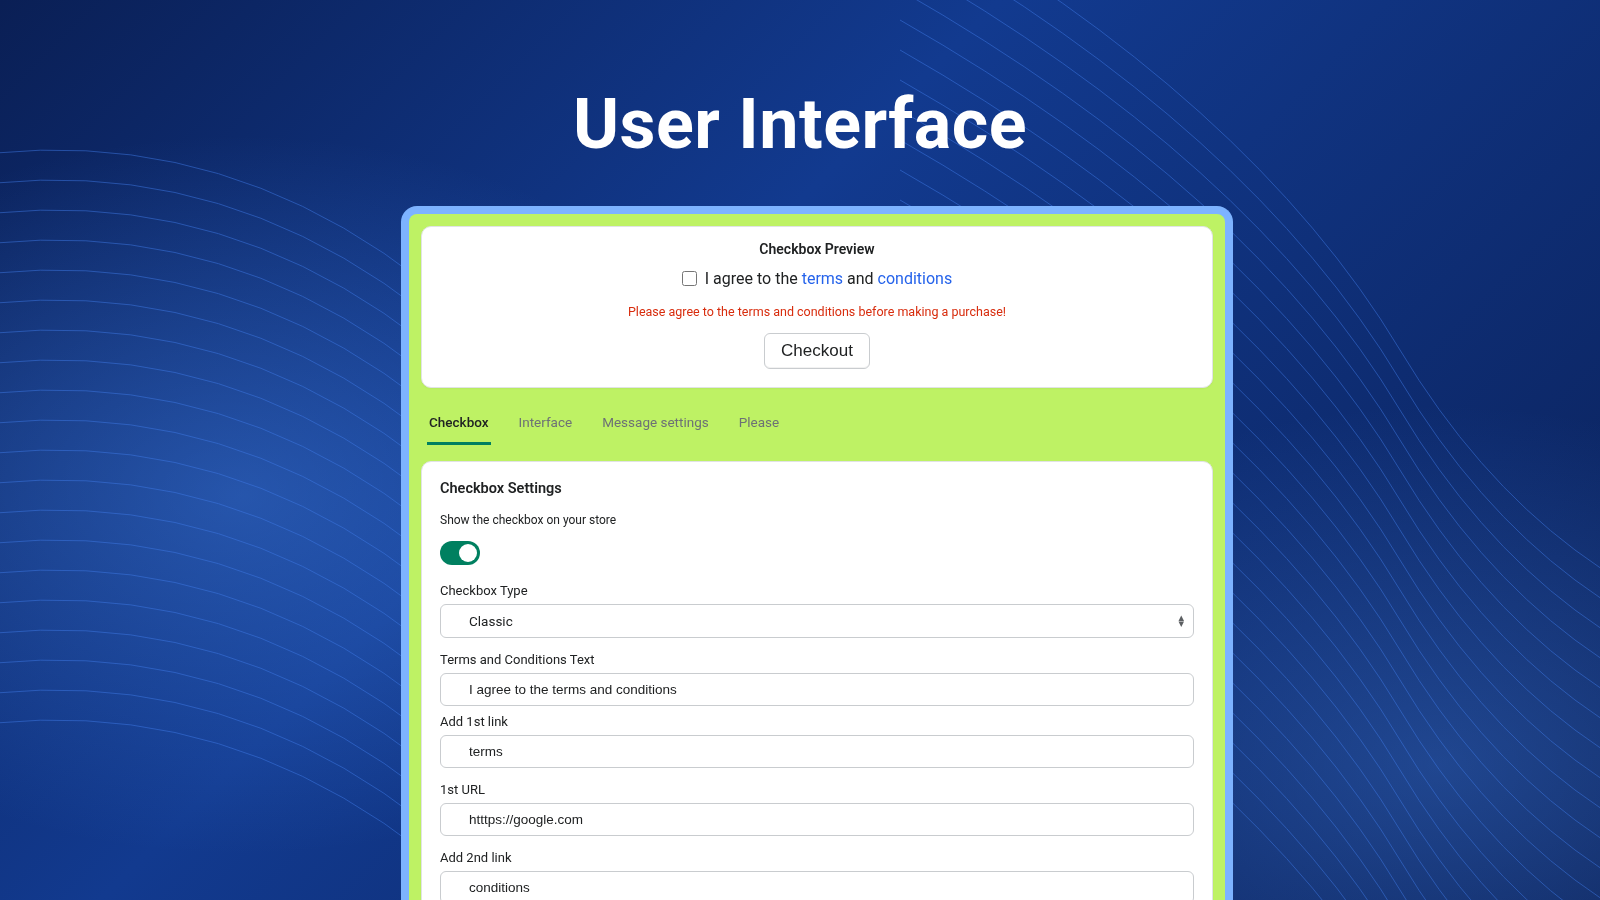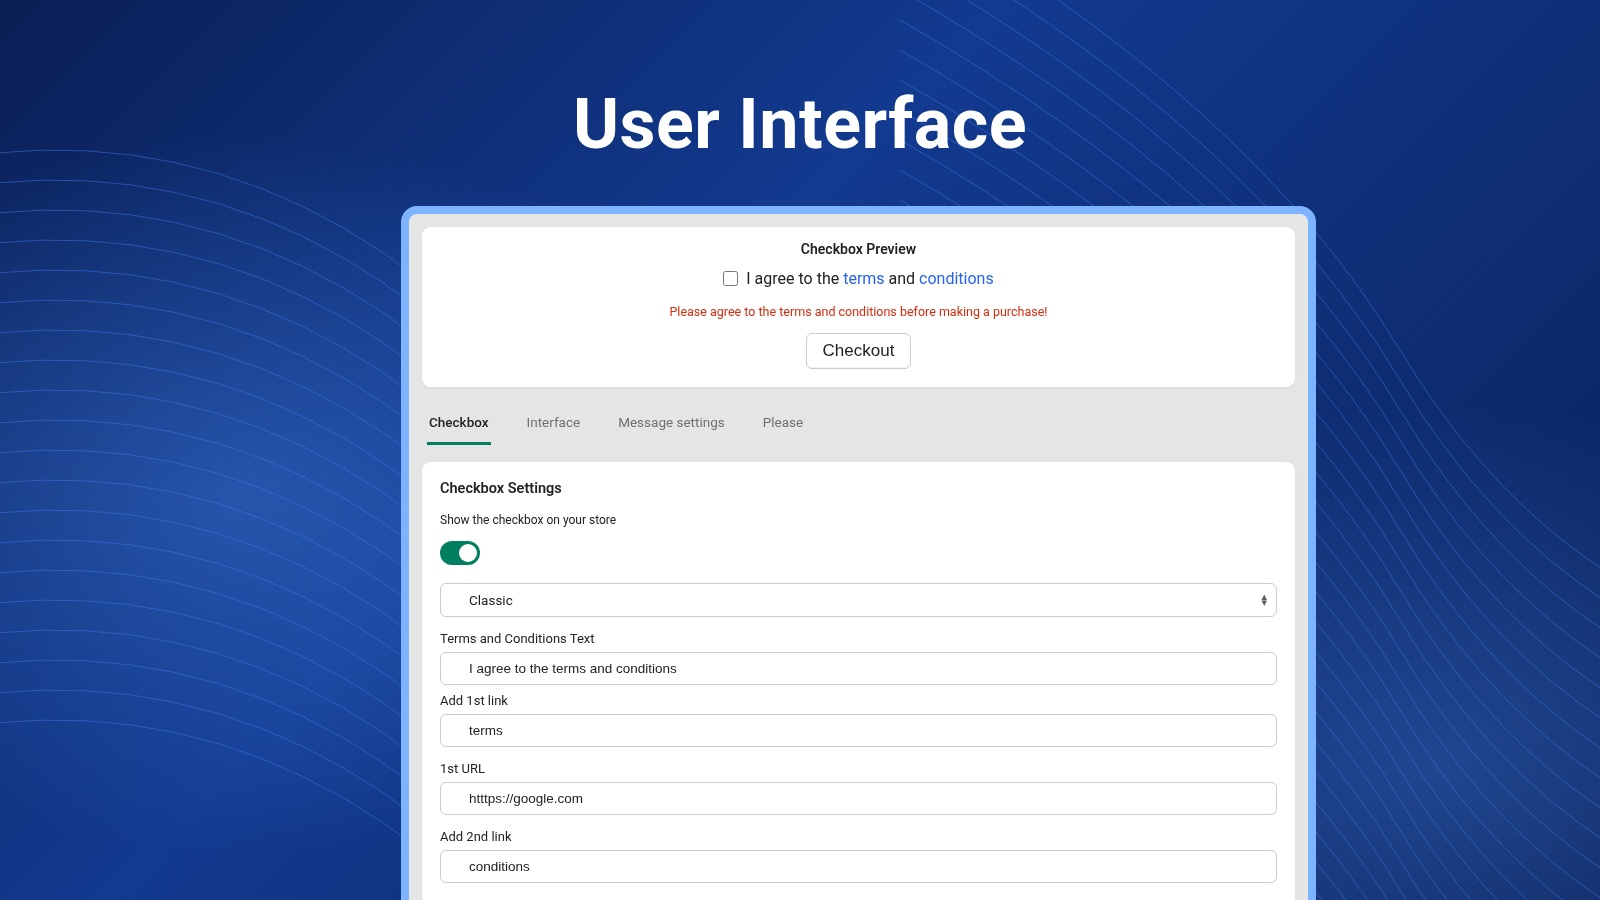--- a/index.html
+++ b/index.html
@@ -25,22 +25,22 @@
     color: #fff;
     font-size: 70px;
     font-weight: 700;
     letter-spacing: 0.5px;
     padding-top: 83px;
   }
   .frame {
     position: absolute;
     left: 401px;
     top: 206px;
-    width: 915px;
-    background: #e5e5e5;
+    width: 832px;
+    background: #bef264;
     border: 8px solid #7db3ff;
     border-top-left-radius: 16px;
     border-top-right-radius: 16px;
     border-bottom: none;
     padding: 12px 12px 0 12px;
     height: 694px;
     overflow: hidden;
   }
   .card {
     background: #fff;
@@ -53,21 +53,21 @@
   .agree-line { font-size: 16px; color:#202223; display:inline-flex; align-items:center; gap:8px;}
   .agree-line input { width:15px; height:15px; }
   .agree-line a { color:#2563eb; text-decoration:none; }
   .warn { color:#d82c0d; font-size:12.5px; margin-top:14px; }
   .checkout-btn {
     display:inline-block; margin-top:14px;
     background:#fff; border:1px solid #c9cccf; border-radius:6px;
     padding:7px 16px; font-size:17px; color:#202223; cursor:pointer;
     box-shadow: inset 0 -1px 0 rgba(0,0,0,0.05);
   }
-  .tabs { display:flex; gap:34px; padding: 10px 6px 0; border-bottom: 0; margin-top:10px; }
+  .tabs { display:flex; gap:26px; padding: 10px 6px 0; border-bottom: 0; margin-top:10px; }
   .tab { font-size:13.5px; color:#6d7175; padding:6px 2px 12px; cursor:pointer; }
   .tab.active { color:#202223; font-weight:500; border-bottom:3px solid #008060; }
   .settings { margin-top:16px; padding:18px 18px 24px; }
   .settings h3 { font-size:14.5px; color:#202223; font-weight:600; margin-bottom:16px;}
   .lbl { font-size:13px; color:#202223; display:block; margin-bottom:6px; }
   .sub { font-size:12px; color:#202223; margin-bottom:14px; }
   .toggle {
     width:40px; height:24px; background:#008060; border-radius:12px; position:relative; cursor:pointer;
   }
   .toggle .knob {
@@ -165,20 +165,21 @@
 
   <div class="card settings">
     <h3>Checkbox Settings</h3>
 
     <div class="sub">Show the checkbox on your store</div>
     <div class="toggle">
       <div class="knob"></div>
     </div>
 
     <div class="row first">
+      <label class="lbl">Checkbox Type</label>
       <div class="select-wrap">
         <div class="select">Classic</div>
         <div class="caret">▴<br>▾</div>
       </div>
     </div>
 
     <div class="row">
       <label class="lbl">Terms and Conditions Text</label>
       <input class="field" value="I agree to the terms and conditions" style="">
     </div>

